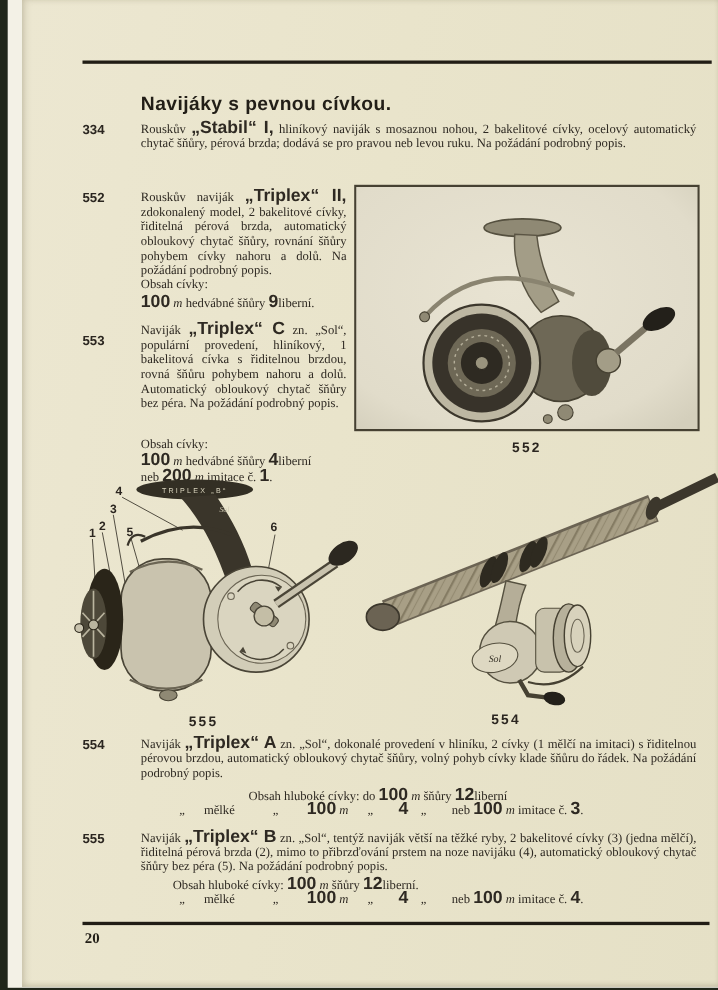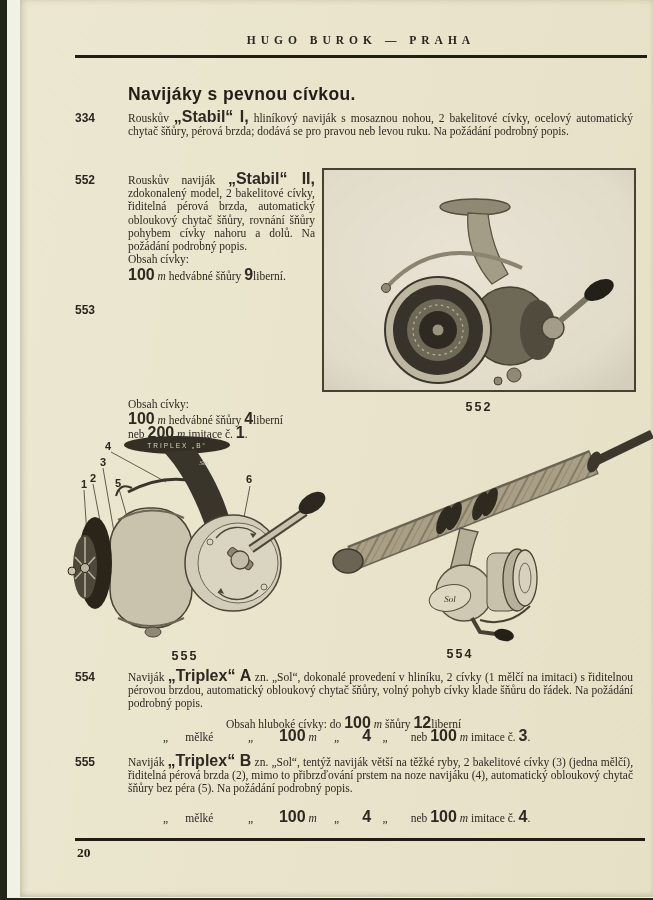--- a/index.html
+++ b/index.html
@@ -28,30 +28,29 @@
   svg{display:block;}
 </style>
 </head>
 <body>
 
 <div id="root">
 
   <div class="abs paper-under"></div>
   <div class="abs page"></div>
 
-  <div class="abs header-line">HUGO BUROK — PRAHA</div>
   <div class="abs rule" style="left:75px;top:55px;width:572px;"></div>
 
   <div class="abs page-title">Navijáky s pevnou cívkou.</div>
 
   <div class="abs item-num" style="left:75px;top:111px;">334</div>
   <div class="abs body-text" style="left:128px;top:110px;width:505px;"><span class="seg-n">Rouskův </span><span class="seg-b">„Stabil“ I,</span><span class="seg-n"> hliníkový naviják s mosaznou nohou, 2 bakelitové cívky, ocelový automatický chytač šňůry, pérová brzda; dodává se pro pravou neb levou ruku. Na požádání podrobný popis.</span></div>
 
   <div class="abs item-num" style="left:75px;top:173px;">552</div>
-  <div class="abs body-text" style="left:128px;top:172px;width:187px;"><span class="seg-n">Rouskův naviják </span><span class="seg-b">„Stabil“ II,</span><span class="seg-n"> zdokonalený model, 2 bakelitové cívky, řiditelná pérová brzda, automatický obloukový chytač šňůry, rovnání šňůry pohybem cívky nahoru a dolů. Na požádání podrobný popis.</span></div>
+  <div class="abs body-text" style="left:128px;top:172px;width:187px;"><span class="seg-n">Rouskův naviják </span><span class="seg-b">„Triplex“ II,</span><span class="seg-n"> zdokonalený model, 2 bakelitové cívky, řiditelná pérová brzda, automatický obloukový chytač šňůry, rovnání šňůry pohybem cívky nahoru a dolů. Na požádání podrobný popis.</span></div>
   <div class="abs obsah" style="left:128px;top:253px;">Obsah cívky:</div>
   <div class="abs obsah" style="left:128px;top:268px;"><span class="seg-b">100</span><span class="seg-i"> m</span><span class="seg-n"> hedvábné šňůry </span><span class="seg-b">9</span><span class="seg-n">liberní.</span></div>
 
   <div class="abs photo-frame">
     <svg width="310" height="220" viewBox="0 0 310 220">
       <defs>
         <radialGradient id="vin" cx="45%" cy="42%" r="75%">
           <stop offset="0%" stop-color="#e8e3d2"></stop>
             <stop offset="78%" stop-color="#e1dcca"></stop>
             <stop offset="100%" stop-color="#d4cfbc"></stop>
@@ -89,20 +88,21 @@
 
       <g>
         <circle cx="190" cy="205" r="7" fill="#8f8974" stroke="#464132"></circle>
         <circle cx="174" cy="211" r="4" fill="#8f8974" stroke="#464132"></circle>
       </g>
     </svg>
   </div>
   <div class="abs fig-caption" style="left:322px;top:400px;width:314px;">552</div>
 
   <div class="abs item-num" style="left:75px;top:303px;">553</div>
+  <div class="abs body-text" style="left:128px;top:293px;width:187px;"><span class="seg-n">Naviják </span><span class="seg-b">„Triplex“ C</span><span class="seg-n"> zn. „Sol“, populární provedení, hliníkový, 1 bakelitová cívka s řiditelnou brzdou, rovná šňůru pohybem nahoru a dolů. Automatický obloukový chytač šňůry bez péra. Na požádání podrobný popis.</span></div>
   <div class="abs obsah" style="left:128px;top:398px;">Obsah cívky:</div>
   <div class="abs obsah" style="left:128px;top:412px;"><span class="seg-b">100</span><span class="seg-i"> m</span><span class="seg-n"> hedvábné šňůry </span><span class="seg-b">4</span><span class="seg-n">liberní</span></div>
   <div class="abs obsah" style="left:128px;top:426px;"><span class="seg-n">neb </span><span class="seg-b">200</span><span class="seg-i"> m</span><span class="seg-n"> imitace č. </span><span class="seg-b">1</span><span class="seg-n">.</span></div>
 
   <div class="abs" style="left:58px;top:432px;">
     <svg width="285" height="212" viewBox="0 0 285 212">
 
       <g stroke="#3c382e" stroke-width="0.8">
         <line x1="26" y1="58" x2="31" y2="135"></line>
         <line x1="35" y1="52" x2="46" y2="110"></line>
@@ -229,18 +229,19 @@
   </div>
   <div class="abs fig-caption" style="left:425px;top:647px;width:70px;">554</div>
 
   <div class="abs item-num" style="left:75px;top:670px;">554</div>
   <div class="abs body-text" style="left:128px;top:669px;width:505px;"><span class="seg-n">Naviják </span><span class="seg-b">„Triplex“ A</span><span class="seg-n"> zn. „Sol“, dokonalé provedení v hliníku, 2 cívky (1 mělčí na imitaci) s řiditelnou pérovou brzdou, automatický obloukový chytač šňůry, volný pohyb cívky klade šňůru do řádek. Na požádání podrobný popis.</span></div>
   <div class="abs obsah" style="left:190px;top:716px;margin-left:36px;"><span class="seg-n">Obsah hluboké cívky: do </span><span class="seg-b">100</span><span class="seg-i"> m</span><span class="seg-n"> šňůry </span><span class="seg-b">12</span><span class="seg-n">liberní</span></div>
   <div class="abs obsah" style="left:163px;top:729px;"><span class="seg-n">„      mělké            „         </span><span class="seg-b">100</span><span class="seg-i"> m</span><span class="seg-n">      „        </span><span class="seg-b">4</span><span class="seg-n">    „        neb </span><span class="seg-b">100</span><span class="seg-i"> m</span><span class="seg-n"> imitace č. </span><span class="seg-b">3</span><span class="seg-n">.</span></div>
 
   <div class="abs item-num" style="left:75px;top:755px;">555</div>
   <div class="abs body-text" style="left:128px;top:754px;width:505px;"><span class="seg-n">Naviják </span><span class="seg-b">„Triplex“ B</span><span class="seg-n"> zn. „Sol“, tentýž naviják větší na těžké ryby, 2 bakelitové cívky (3) (jedna mělčí), řiditelná pérová brzda (2), mimo to přibrzďování prstem na noze navijáku (4), automatický obloukový chytač šňůry bez péra (5). Na požádání podrobný popis.</span></div>
+  <div class="abs obsah" style="left:157px;top:797px;"><span class="seg-n">Obsah hluboké cívky: </span><span class="seg-b">100</span><span class="seg-i"> m</span><span class="seg-n"> šňůry </span><span class="seg-b">12</span><span class="seg-n">liberní.</span></div>
   <div class="abs obsah" style="left:163px;top:810px;"><span class="seg-n">„      mělké            „         </span><span class="seg-b">100</span><span class="seg-i"> m</span><span class="seg-n">      „        </span><span class="seg-b">4</span><span class="seg-n">    „        neb </span><span class="seg-b">100</span><span class="seg-i"> m</span><span class="seg-n"> imitace č. </span><span class="seg-b">4</span><span class="seg-n">.</span></div>
 
   <div class="abs rule" style="left:75px;top:838px;width:570px;"></div>
   <div class="abs page-num">20</div>
 
 </div>
 
 </body></html>

